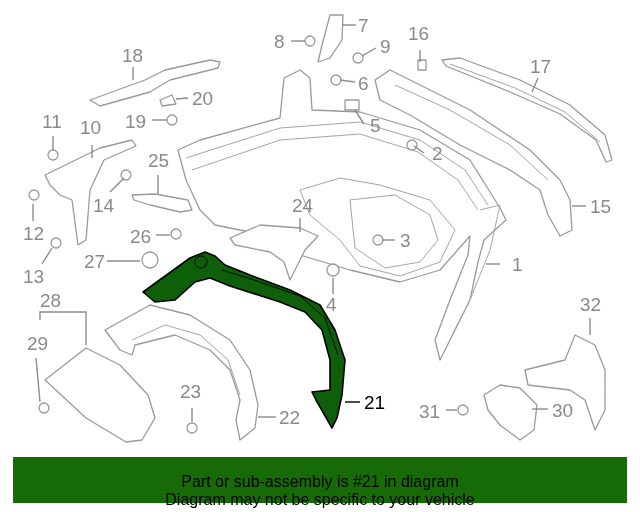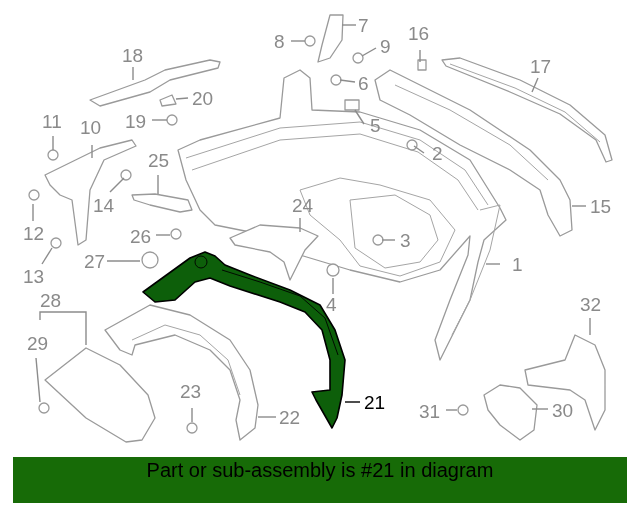--- a/index.html
+++ b/index.html
@@ -6,21 +6,21 @@
   body { width: 640px; height: 512px; overflow: hidden; position: relative; font-family: "Liberation Sans", sans-serif; }
   #diagram { position: absolute; left: 0; top: 0; width: 640px; height: 456px; }
   .part { fill: #ffffff; stroke: #9a9a9a; stroke-width: 1.3; stroke-linejoin: round; }
   .part-thin { fill: none; stroke: #a5a5a5; stroke-width: 1; }
   .hl { fill: #0d5f0a; stroke: #000; stroke-width: 1.6; stroke-linejoin: round; }
   .hl-detail { fill: none; stroke: #000; stroke-width: 0.9; }
   .leader { stroke: #8c8c8c; stroke-width: 1.4; fill: none; }
   .leader-hl { stroke: #000; stroke-width: 1.4; fill: none; }
   .callout { font-family: "Liberation Sans", sans-serif; font-size: 19px; fill: #8a8a8a; }
   .callout-hl { font-family: "Liberation Sans", sans-serif; font-size: 19px; fill: #000; }
-  #banner { position: absolute; left: 13px; top: 457px; width: 614px; height: 46px; background: #176b07; color: #000; text-align: center; font-size: 20px; line-height: 18px; padding-top: 4px; box-sizing: border-box; }
+  #banner { position: absolute; left: 13px; top: 457px; width: 614px; height: 46px; background: #176b07; color: #000; text-align: center; font-size: 16px; line-height: 18px; padding-top: 16px; box-sizing: border-box; }
   #banner div { white-space: nowrap; }
 </style>
 </head>
 <body>
 
 <svg id="diagram" viewBox="0 0 640 456" xmlns="http://www.w3.org/2000/svg">
 
   <g>
     <path class="part" d="M178,150 L200,140 L280,118 L284,78 L300,70 L310,78 L312,110 L360,112 L420,130 L470,160 L500,208 L506,220 L484,240 L478,262 L470,300 L455,330 L440,360 L435,340 L450,300 L468,255 L470,236 L440,270 L400,282 L350,270 L300,255 L250,232 L215,225 L200,210 L186,180 Z"></path>
     <path class="part-thin" d="M186,158 L280,128 L360,122 L420,140 L465,170 L488,205"></path>
@@ -171,13 +171,14 @@
     <text class="callout" x="40" y="307">28</text>
     <text class="callout" x="27" y="350">29</text>
     <text class="callout" x="552" y="417">30</text>
     <text class="callout" x="419" y="418">31</text>
     <text class="callout" x="580" y="311">32</text>
   </g>
 </svg>
 
 <div id="banner">
   <div>Part or sub-assembly is #21 in diagram</div>
+  <div>Diagram may not be specific to your vehicle</div>
 </div>
 
 </body></html>

